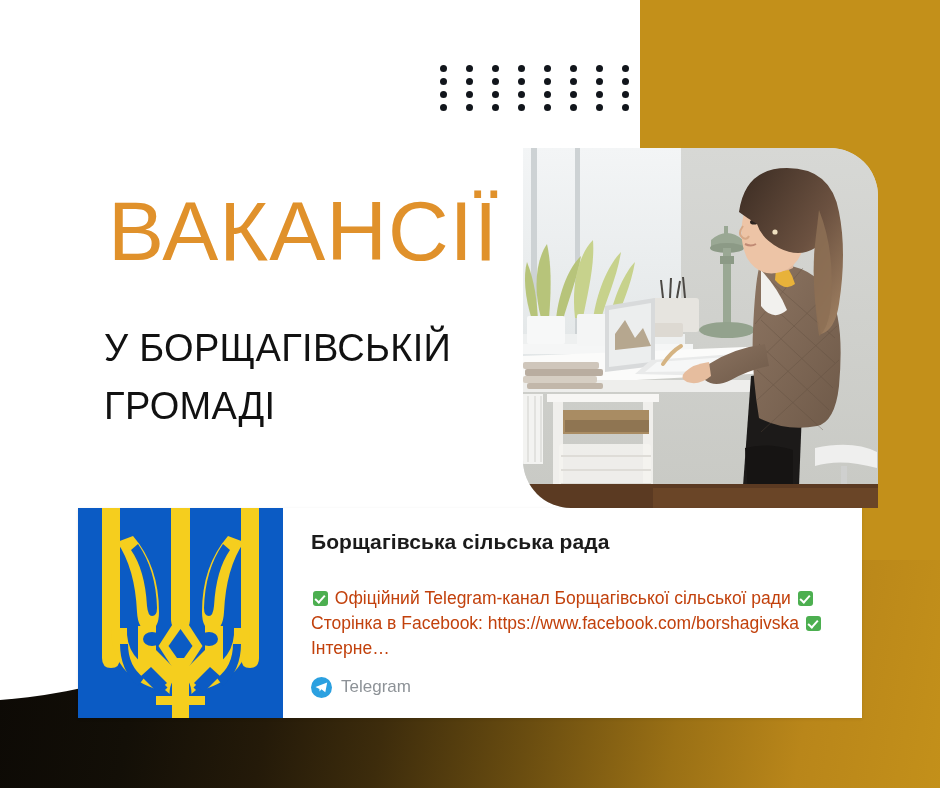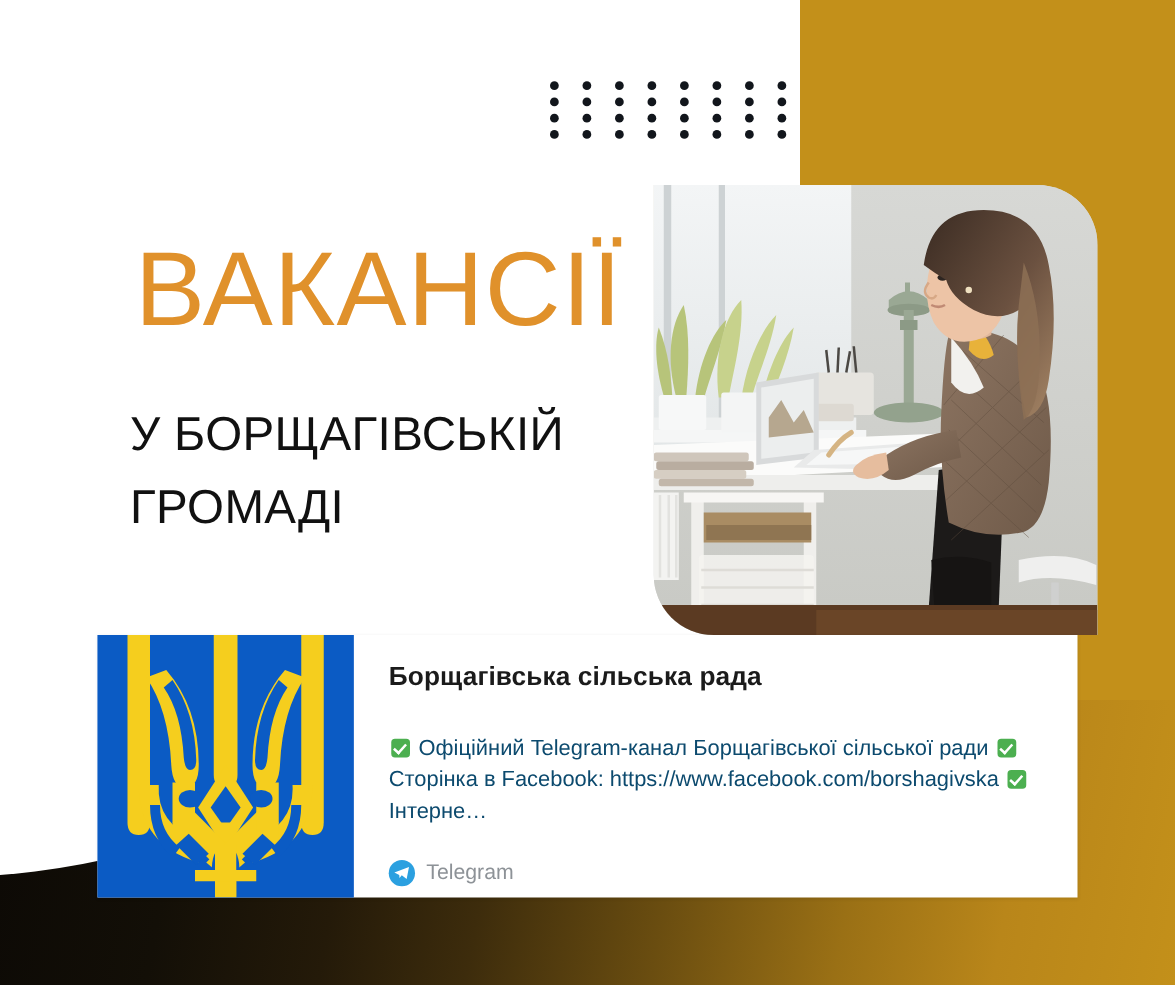--- a/index.html
+++ b/index.html
@@ -155,21 +155,21 @@
   }
   .tg-title {
     font-size: 21px;
     font-weight: bold;
     color: #1b1b1b;
     letter-spacing: 0.1px;
     margin-bottom: 14px;
   }
   .tg-desc {
     font-size: 17.5px;
-    color: #0c4a6e;
+    color: #c2410c;
     line-height: 1.42;
     max-height: 76px;
     overflow: hidden;
     margin-top: 32px;
   }
   .ok {
     display: inline-block;
     width: 15px;
     height: 15px;
     border-radius: 3px;
@@ -186,21 +186,21 @@
     width: 4px;
     height: 8px;
     border: solid #ffffff;
     border-width: 0 2px 2px 0;
     transform: rotate(42deg);
   }
   .tg-foot {
     display: flex;
     align-items: center;
     gap: 9px;
-    margin-top: 27px;
+    margin-top: 16px;
   }
   .tg-foot-icon {
     width: 21px;
     height: 21px;
     border-radius: 50%;
     background: #2BA0E0;
     position: relative;
     flex: 0 0 21px;
   }
   .tg-foot-icon svg { position: absolute; left: 4px; top: 5px; }

